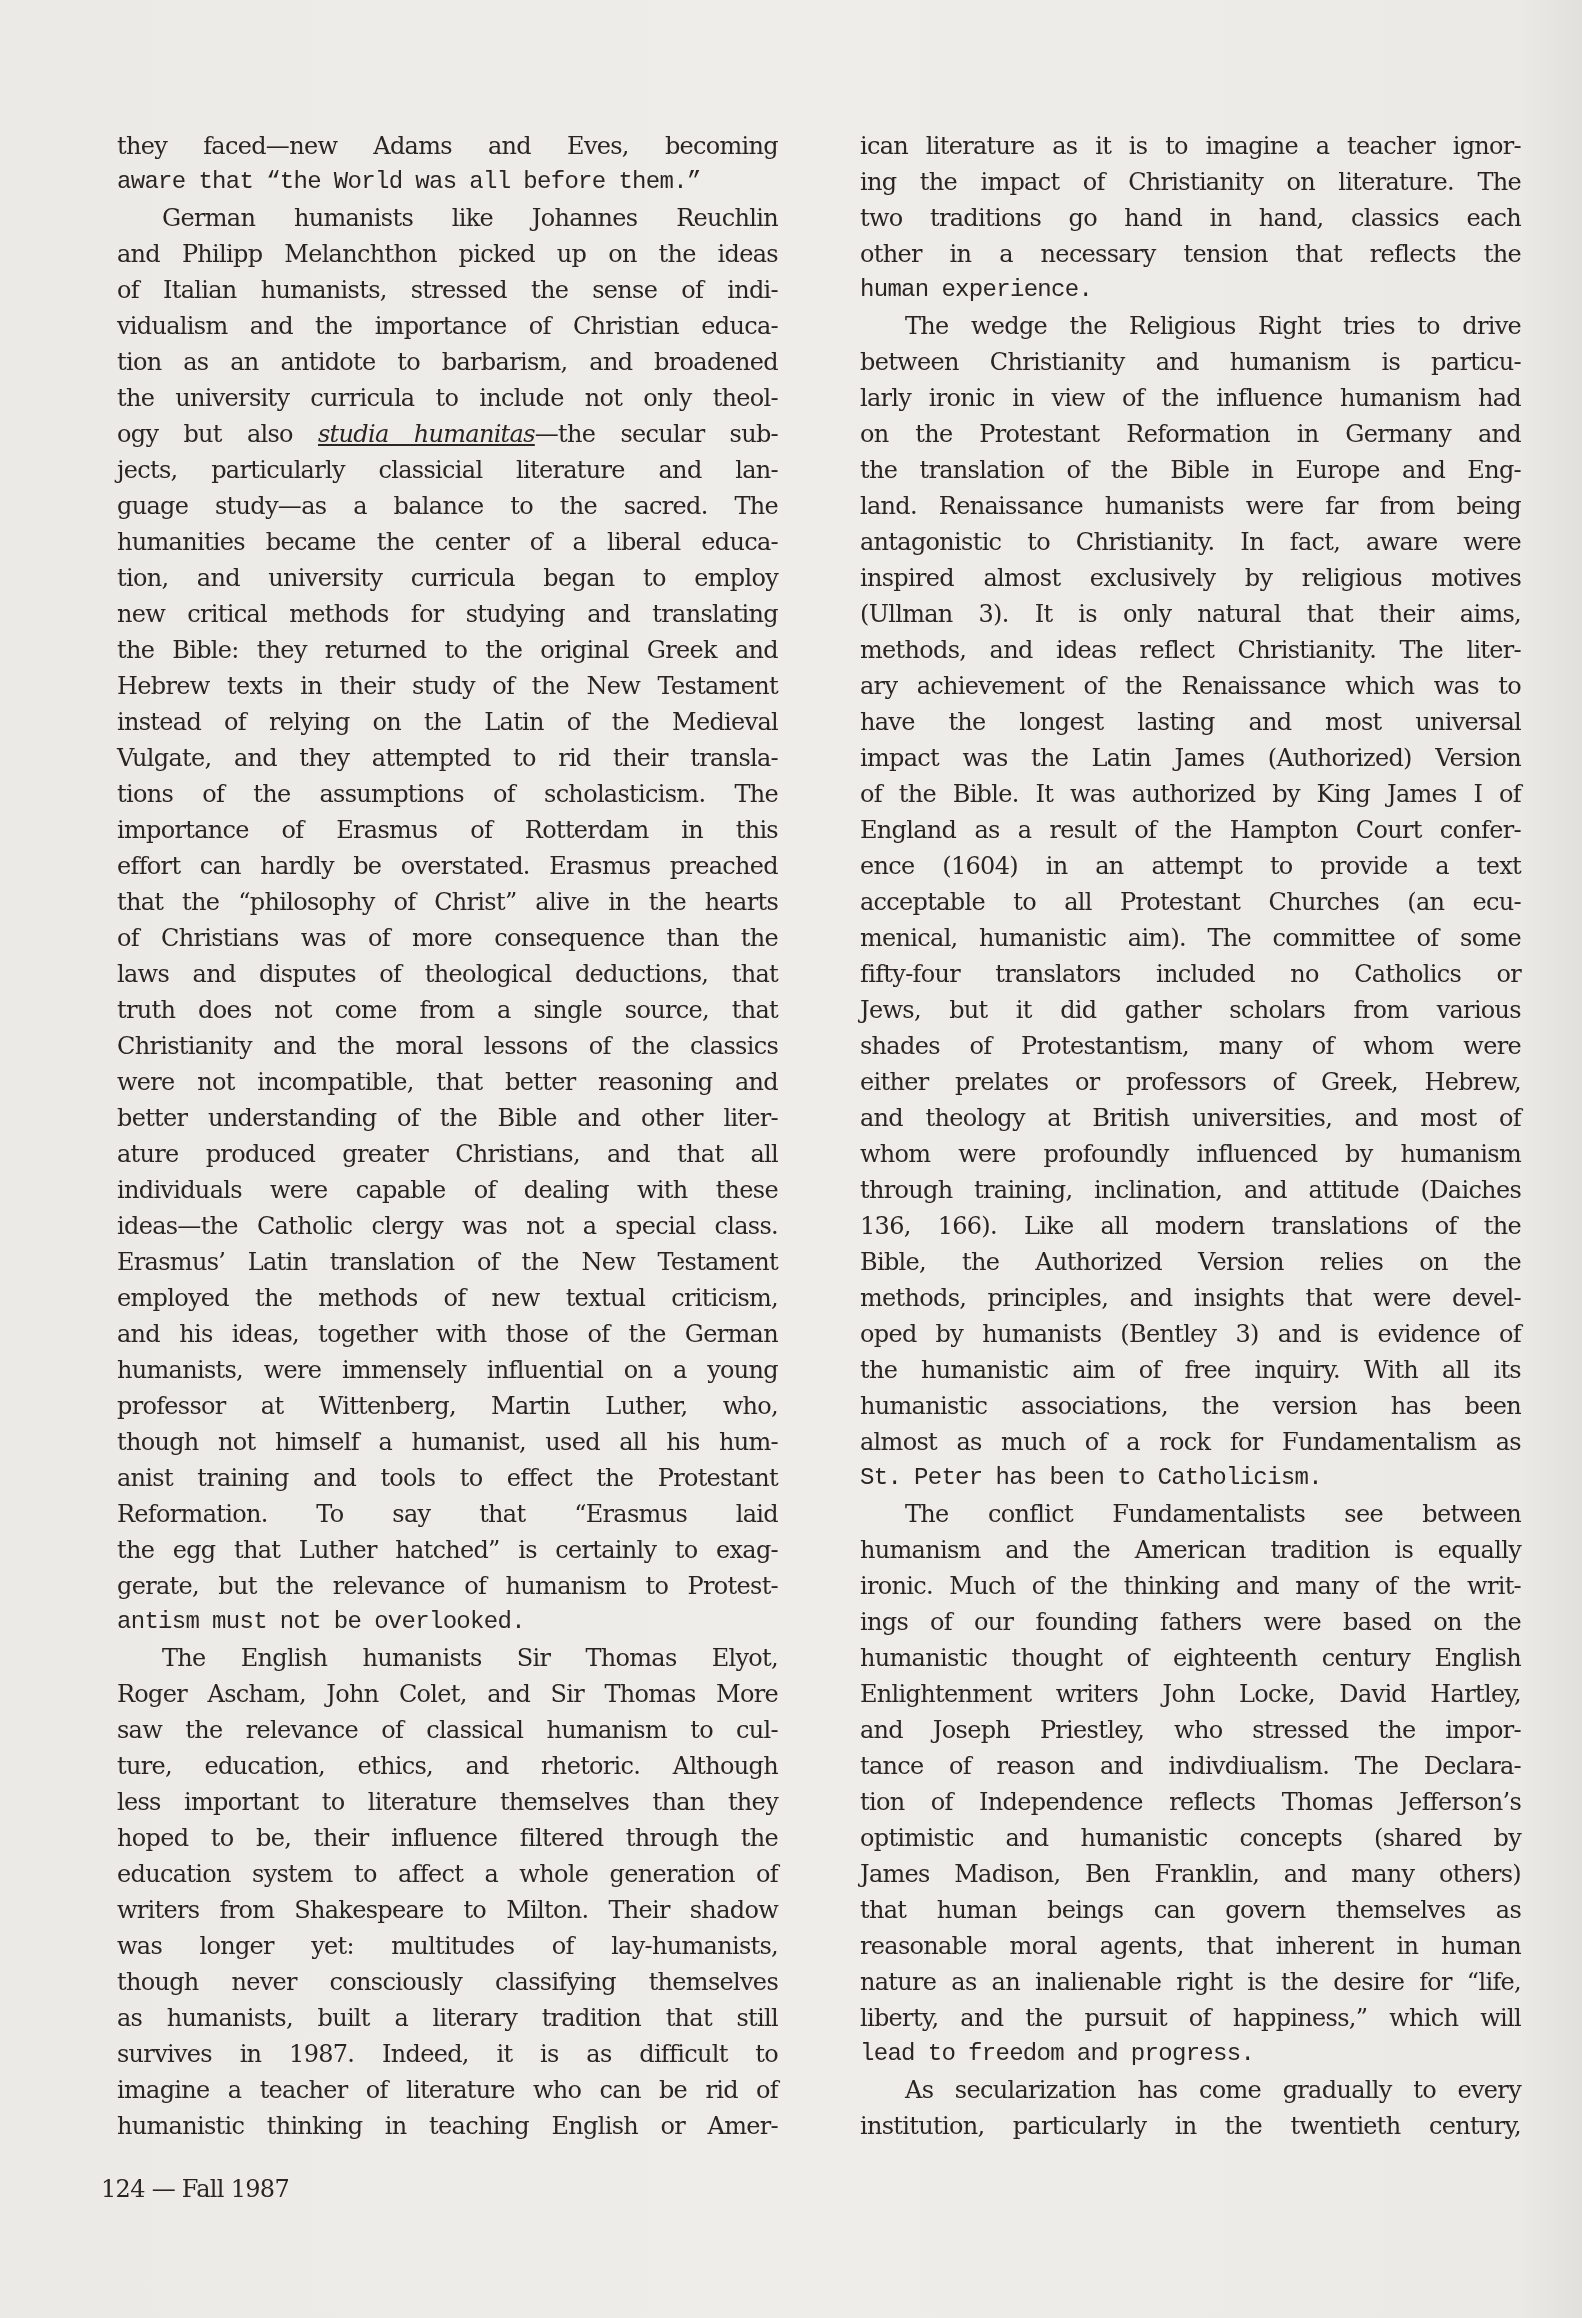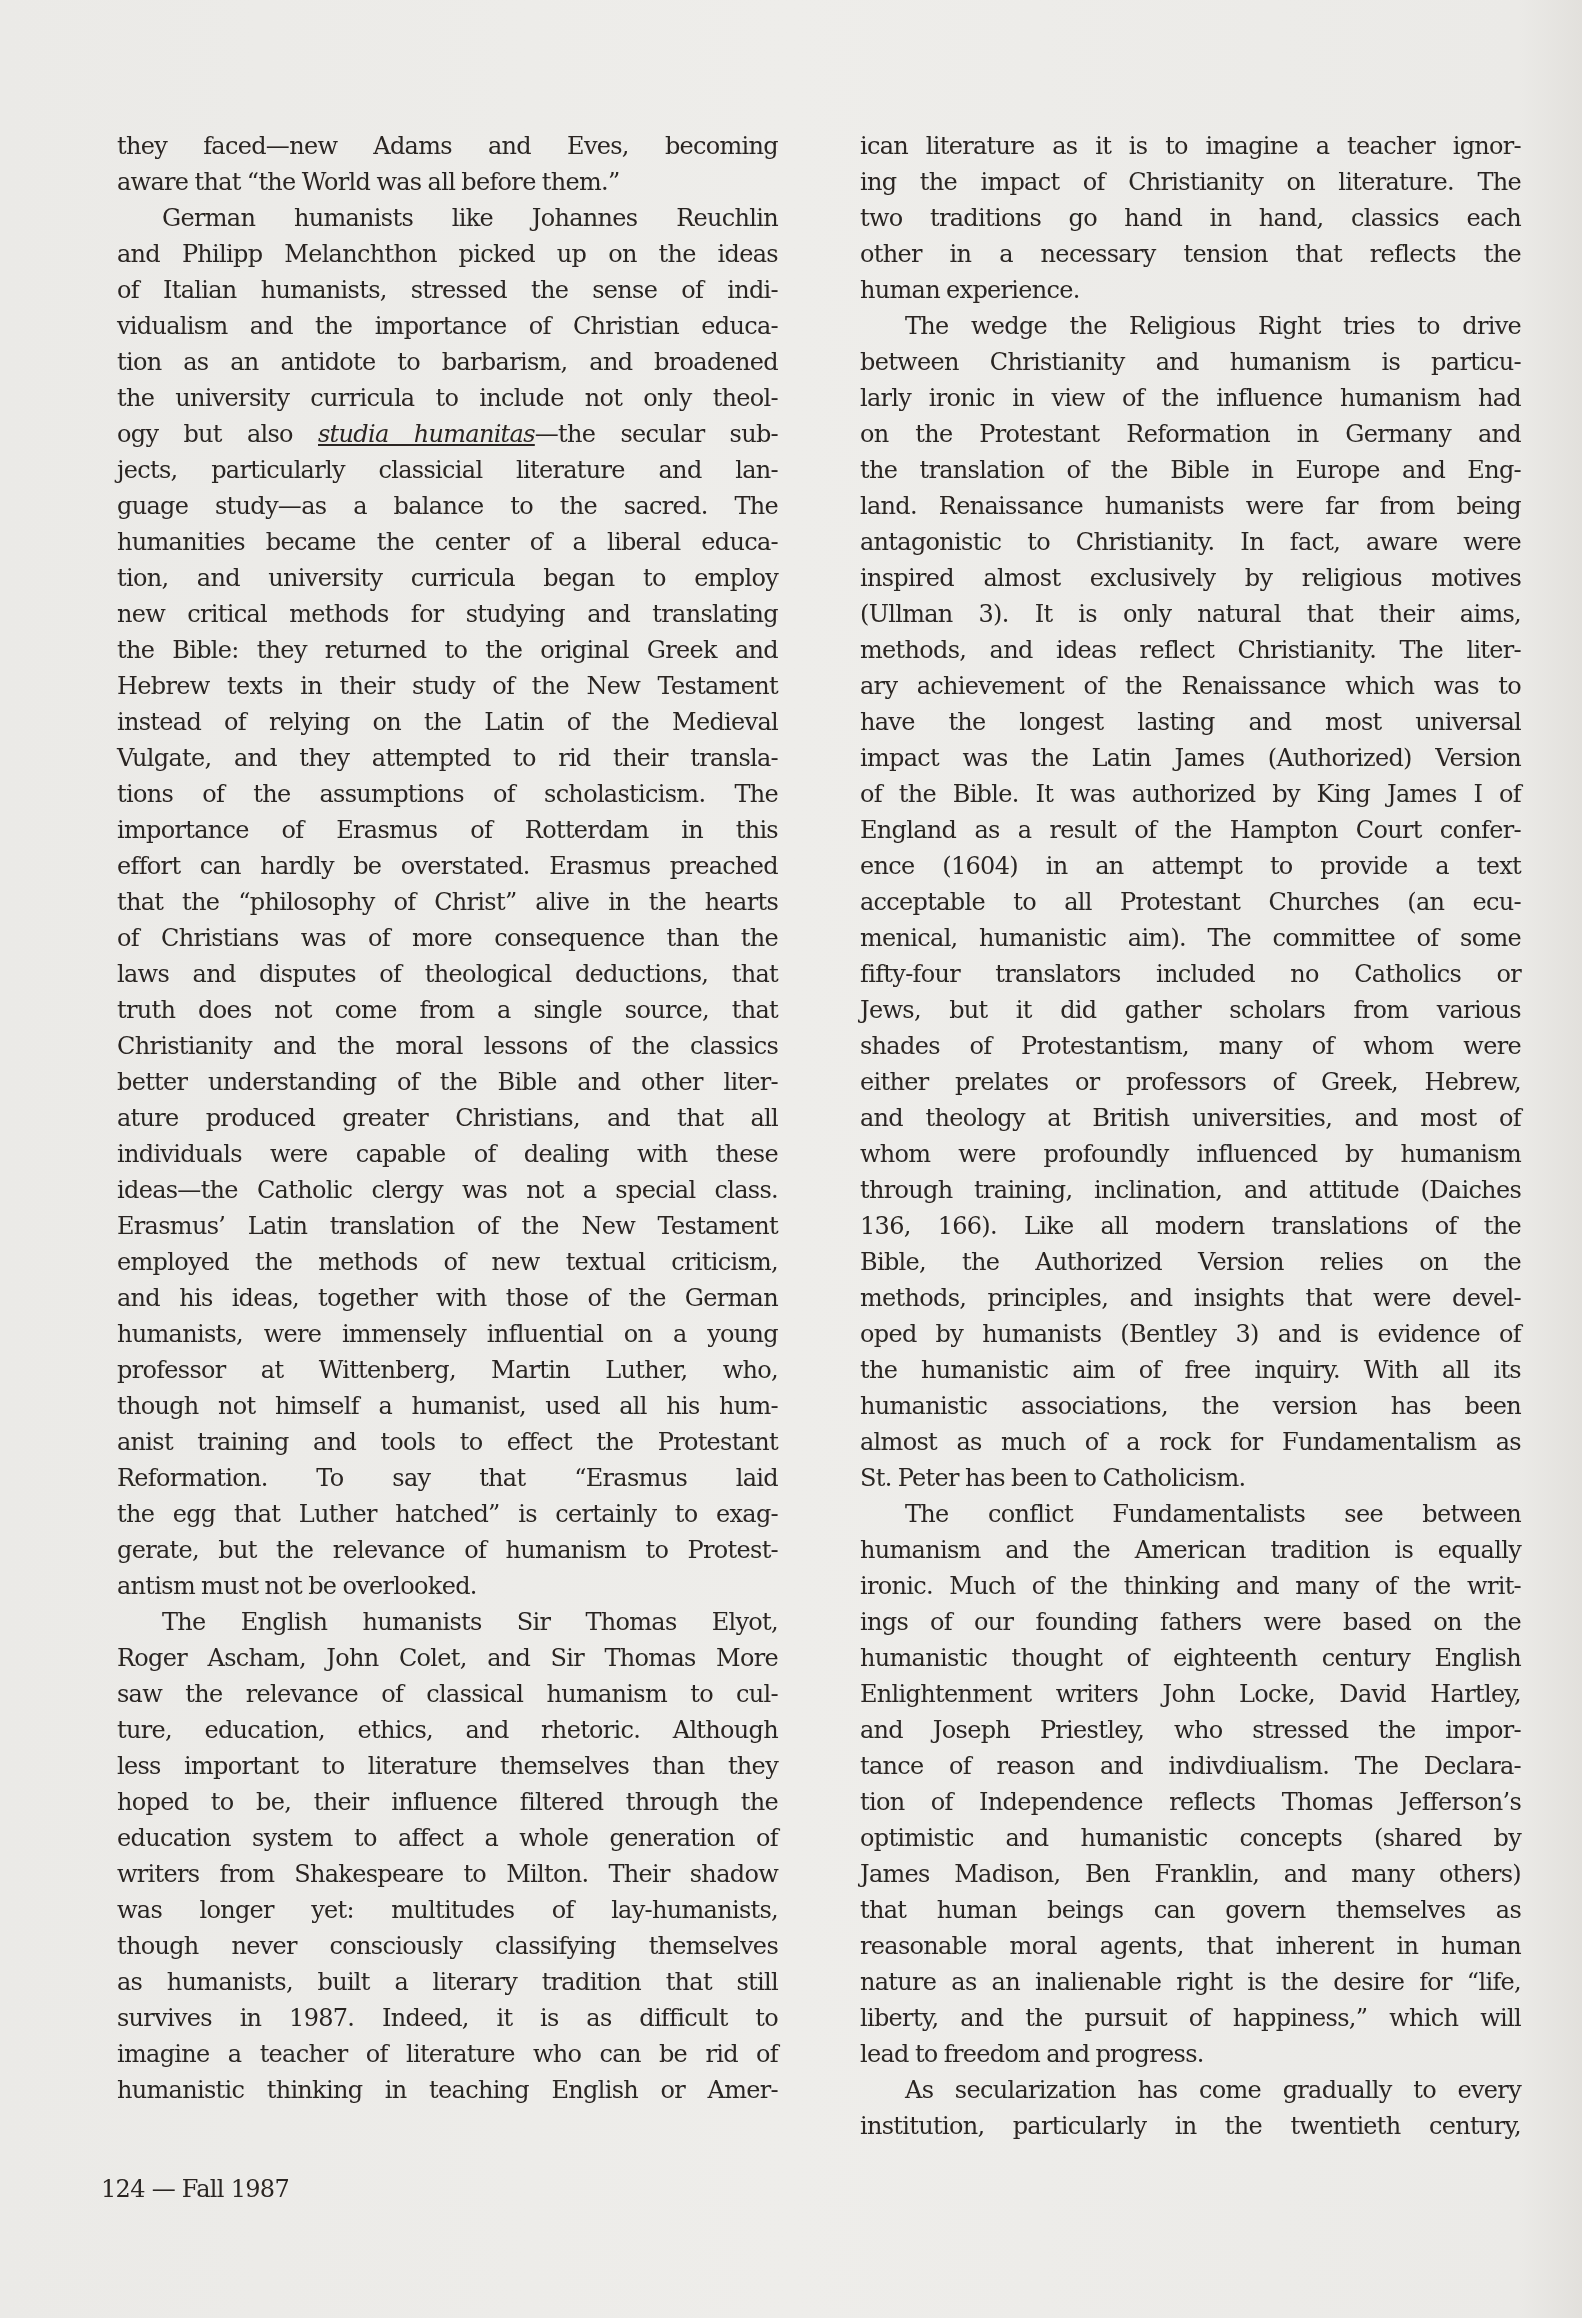--- a/index.html
+++ b/index.html
@@ -38,20 +38,21 @@
   .line {
     display: block;
     text-align: justify;
     text-align-last: justify;
     white-space: nowrap;
     height: 36px;
     overflow: visible;
   }
   .line.last {
     text-align-last: left;
+    font-family: Liberation Mono, monospace;
   }
   .line.indent { padding-left: 45px; }
   em { font-style: italic; text-decoration: underline; }
   .footer {
     position: absolute;
     left: 101px;
     top: 2175px;
     font-size: 24px;
     letter-spacing: -0.7px;
   }
@@ -80,20 +81,21 @@
       <span class="line">instead of relying on the Latin of the Medieval</span>
       <span class="line">Vulgate, and they attempted to rid their transla-</span>
       <span class="line">tions of the assumptions of scholasticism. The</span>
       <span class="line">importance of Erasmus of Rotterdam in this</span>
       <span class="line">effort can hardly be overstated. Erasmus preached</span>
       <span class="line">that the “philosophy of Christ” alive in the hearts</span>
       <span class="line">of Christians was of more consequence than the</span>
       <span class="line">laws and disputes of theological deductions, that</span>
       <span class="line">truth does not come from a single source, that</span>
       <span class="line">Christianity and the moral lessons of the classics</span>
+      <span class="line">were not incompatible, that better reasoning and</span>
       <span class="line">better understanding of the Bible and other liter-</span>
       <span class="line">ature produced greater Christians, and that all</span>
       <span class="line">individuals were capable of dealing with these</span>
       <span class="line">ideas—the Catholic clergy was not a special class.</span>
       <span class="line">Erasmus’ Latin translation of the New Testament</span>
       <span class="line">employed the methods of new textual criticism,</span>
       <span class="line">and his ideas, together with those of the German</span>
       <span class="line">humanists, were immensely influential on a young</span>
       <span class="line">professor at Wittenberg, Martin Luther, who,</span>
       <span class="line">though not himself a humanist, used all his hum-</span>

